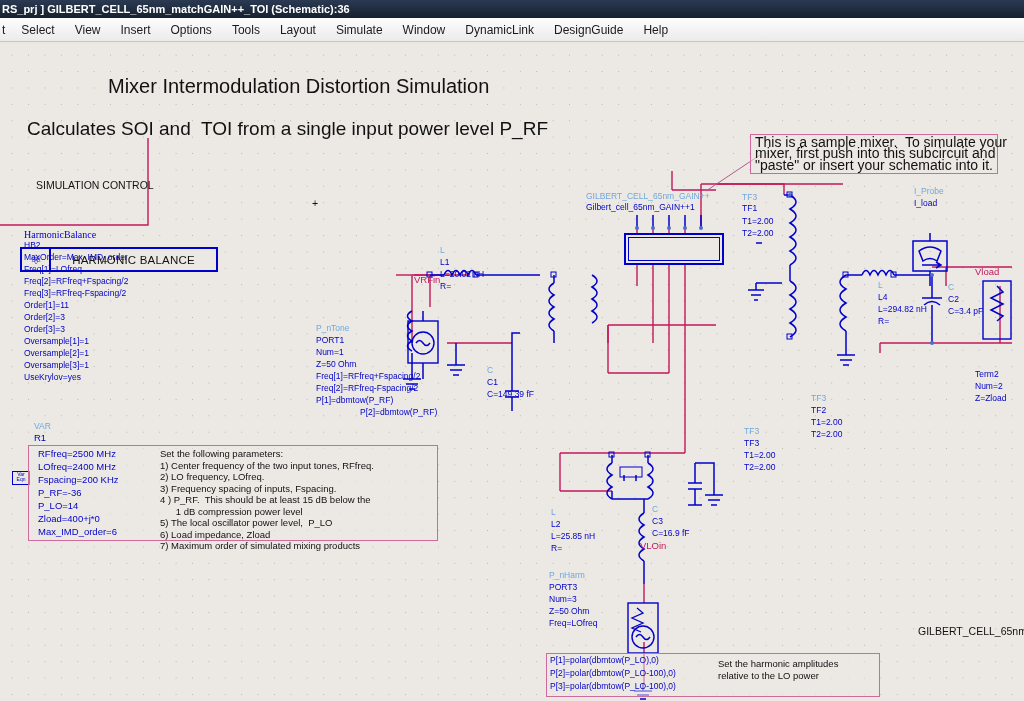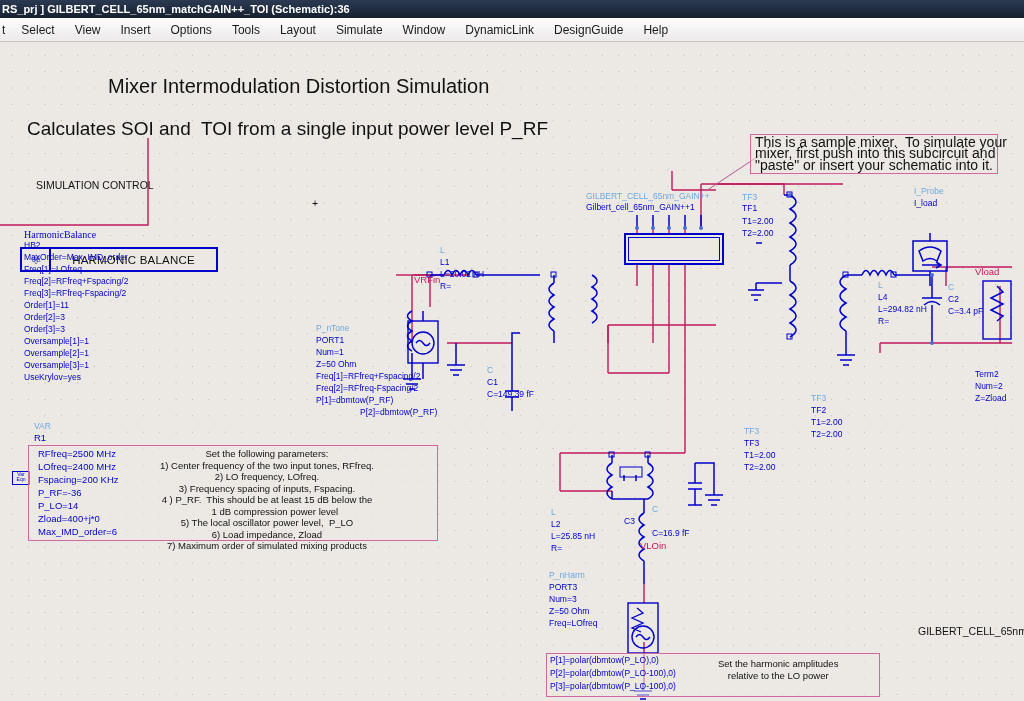--- a/index.html
+++ b/index.html
@@ -45,21 +45,21 @@
     background-image:
       radial-gradient(circle, #b9b4ad 0.7px, rgba(0,0,0,0) 0.8px);
     background-size: 16.4px 16.4px;
     background-position: 4px 4px;
     overflow: hidden;
   }
   #wires { position: absolute; left: 0; top: 0; width: 1024px; height: 658px; }
 
   
   .t { position: absolute; white-space: pre; line-height: 1.05; }
-  .blk  { color: #111111; text-align: center; }
+  .blk  { color: #111111; }
   .blue { color: #0000c8; }
   .lblue{ color: #6fa8dc; }
   .pink { color: #c2185b; }
   .f7  { font-size: 10px; font-family: Liberation Serif, serif; }
   .f8  { font-size: 8.5px; }
   .f9  { font-size: 9.5px; }
   .f10 { font-size: 10.5px; }
   .f20 { font-size: 20px; }
   .f19 { font-size: 19px; }
 
@@ -400,21 +400,21 @@
     <div class="t f8 blue" style="left:744px; top:396px;">TF3</div>
     <div class="t f8 blue" style="left:744px; top:408px;">T1=2.00</div>
     <div class="t f8 blue" style="left:744px; top:420px;">T2=2.00</div>
 
     <div class="t f8 lblue" style="left:551px; top:465px;">L</div>
     <div class="t f8 blue" style="left:551px; top:477px;">L2</div>
     <div class="t f8 blue" style="left:551px; top:489px;">L=25.85 nH</div>
     <div class="t f8 blue" style="left:551px; top:501px;">R=</div>
 
     <div class="t f8 lblue" style="left:652px; top:462px;">C</div>
-    <div class="t f8 blue" style="left:624px; top:474px;">C3</div>
+    <div class="t f8 blue" style="left:652px; top:474px;">C3</div>
     <div class="t f8 blue" style="left:652px; top:486px;">C=16.9 fF</div>
 
     <div class="t f8 lblue" style="left:878px; top:238px;">L</div>
     <div class="t f8 blue" style="left:878px; top:250px;">L4</div>
     <div class="t f8 blue" style="left:878px; top:262px;">L=294.82 nH</div>
     <div class="t f8 blue" style="left:878px; top:274px;">R=</div>
 
     <div class="t f8 lblue" style="left:948px; top:240px;">C</div>
     <div class="t f8 blue" style="left:948px; top:252px;">C2</div>
     <div class="t f8 blue" style="left:948px; top:264px;">C=3.4 pF</div>

